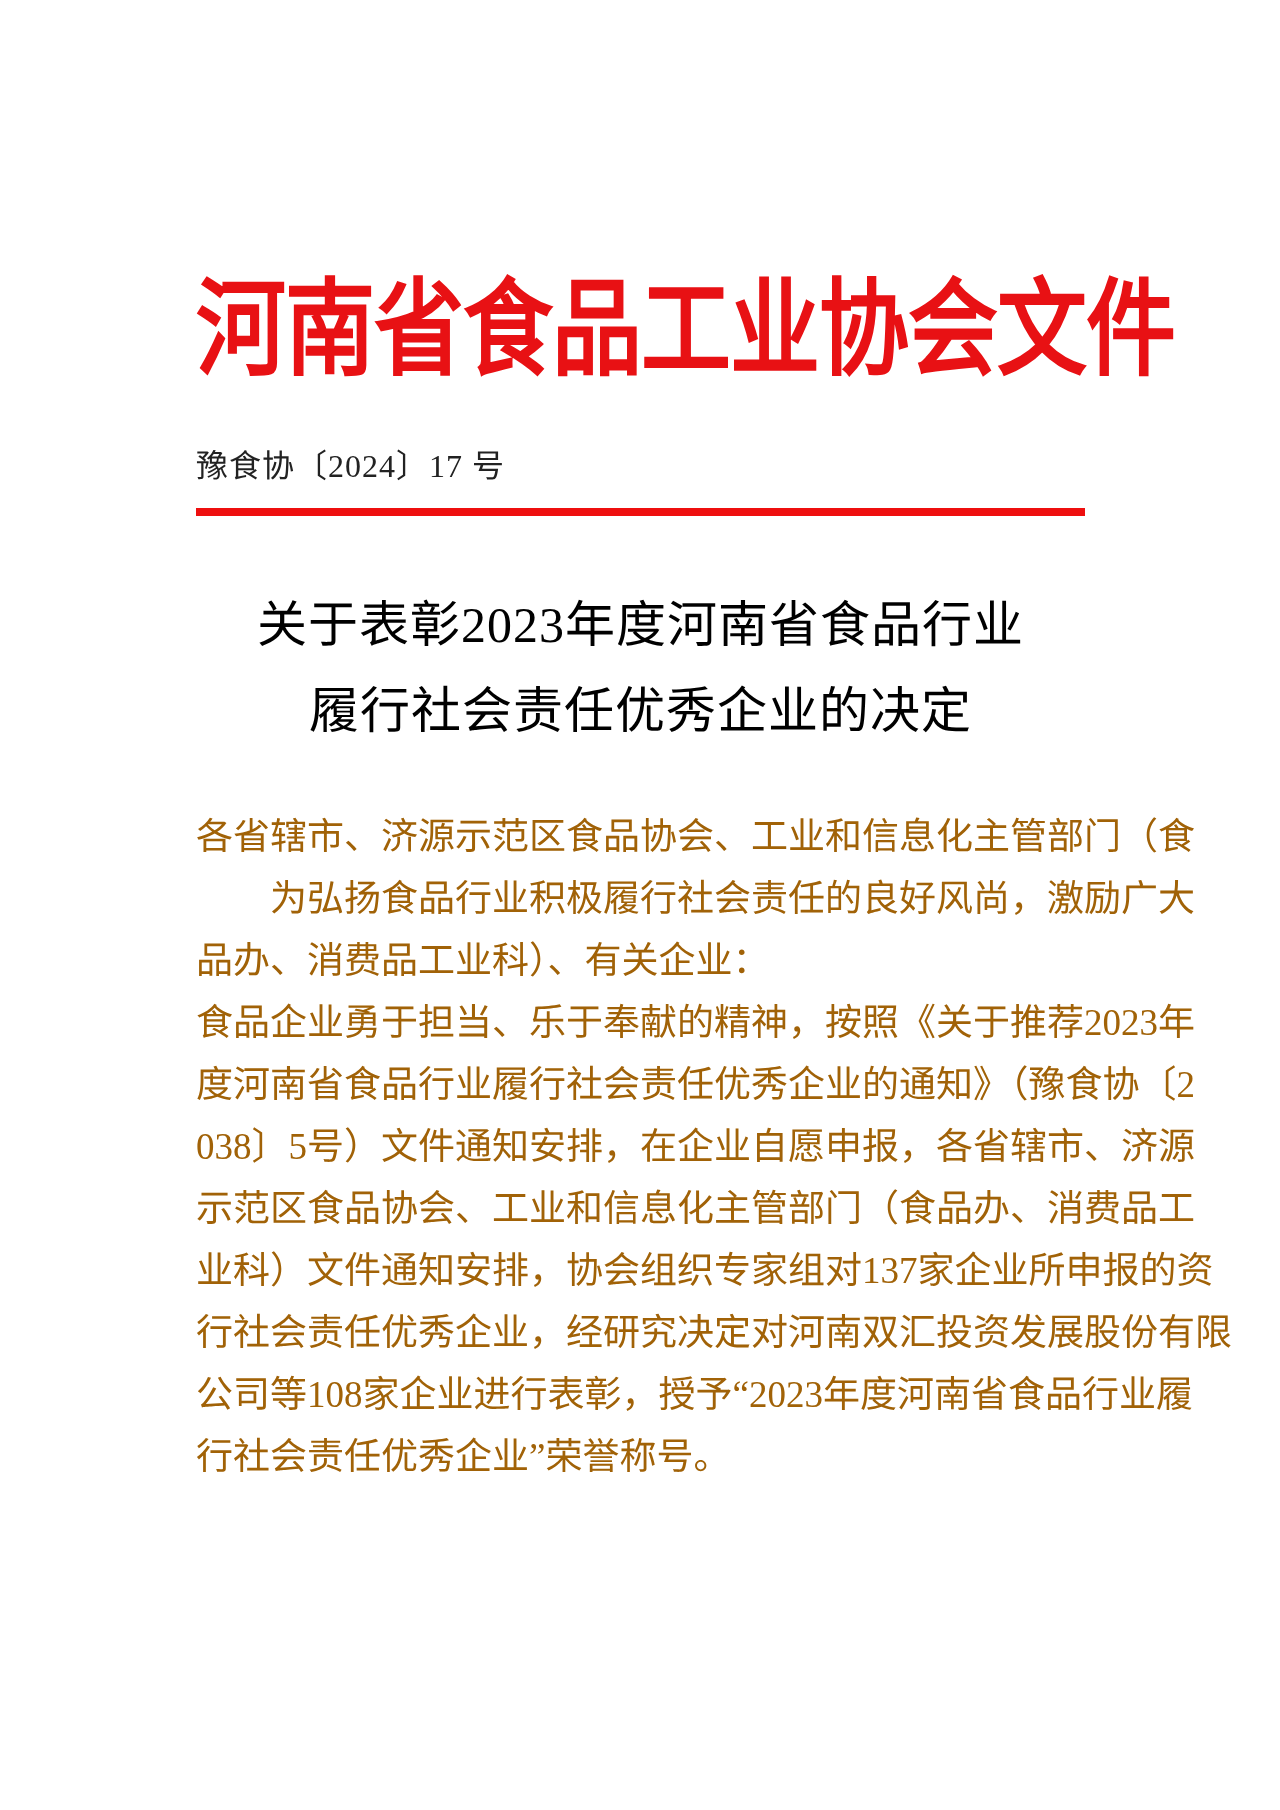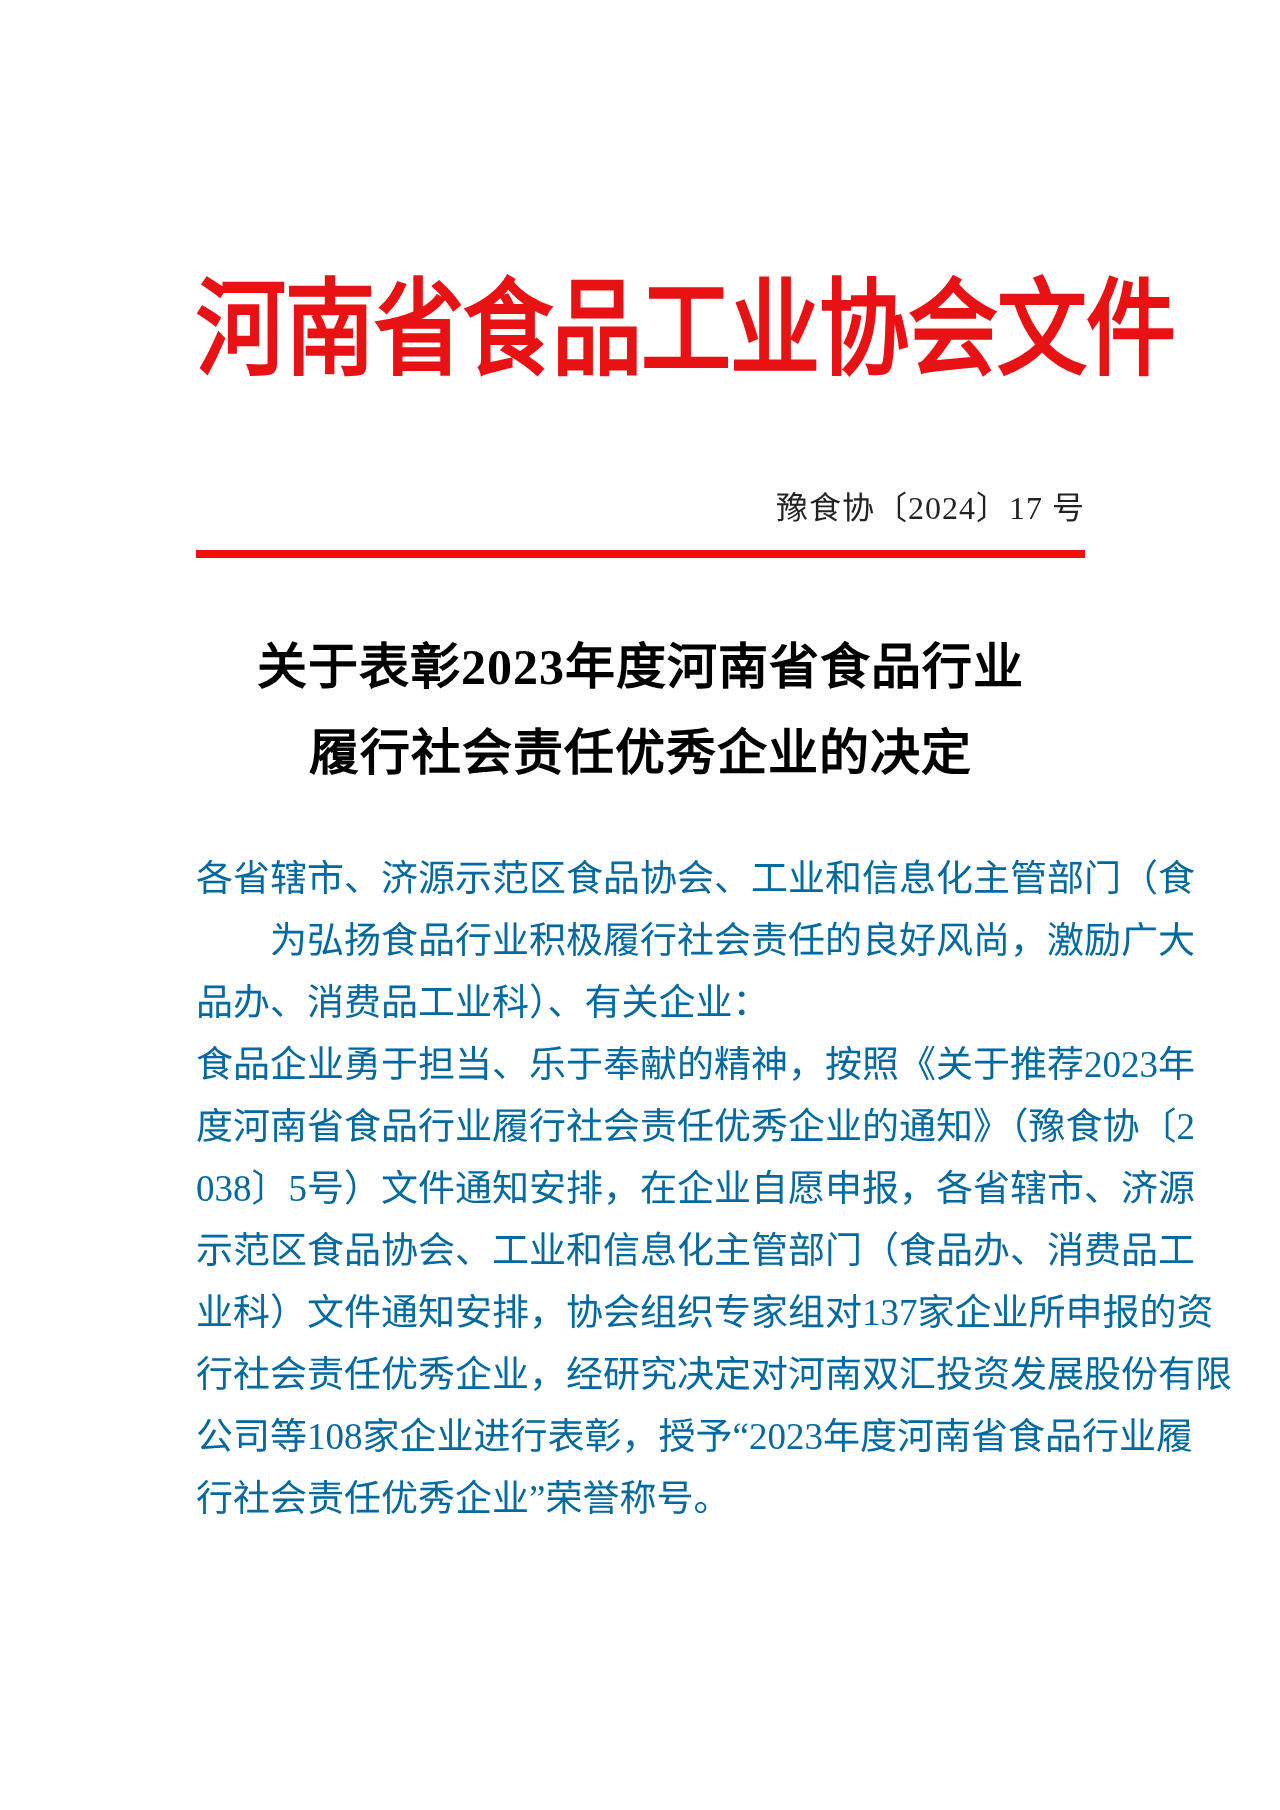--- a/index.html
+++ b/index.html
@@ -29,48 +29,48 @@
     font-size: 90px;
     font-weight: bold;
     line-height: 1.08;
     letter-spacing: -1px;
     color: var(--accent-red);
     white-space: nowrap;
     transform: scaleY(1.18);
     transform-origin: center;
   }
   .doc-number {
-    margin-top: 110px;
-    text-align: right;
+    margin-top: 68px;
+    text-align: left;
     font-size: 32px;
     line-height: 1.2;
     color: #222222;
     letter-spacing: 1px;
   }
   .red-divider {
     margin-top: 22px;
     width: 100%;
     height: 8px;
     background: var(--divider-red);
     border: none;
   }
   .doc-title {
     margin-top: 66px;
     text-align: center;
     font-size: 50px;
-    font-weight: bold;
+    font-weight: normal;
     line-height: 86px;
     color: #000000;
     letter-spacing: 1px;
   }
   .body-text {
     margin-top: 52px;
     font-size: 37px;
     line-height: 62px;
-    color: #0369a1;
+    color: #a16207;
   }
   .body-line {
     width: 100%;
     text-align: justify;
     text-align-last: justify;
     white-space: nowrap;
   }
   .body-line.para-end {
     text-align-last: left;
   }

